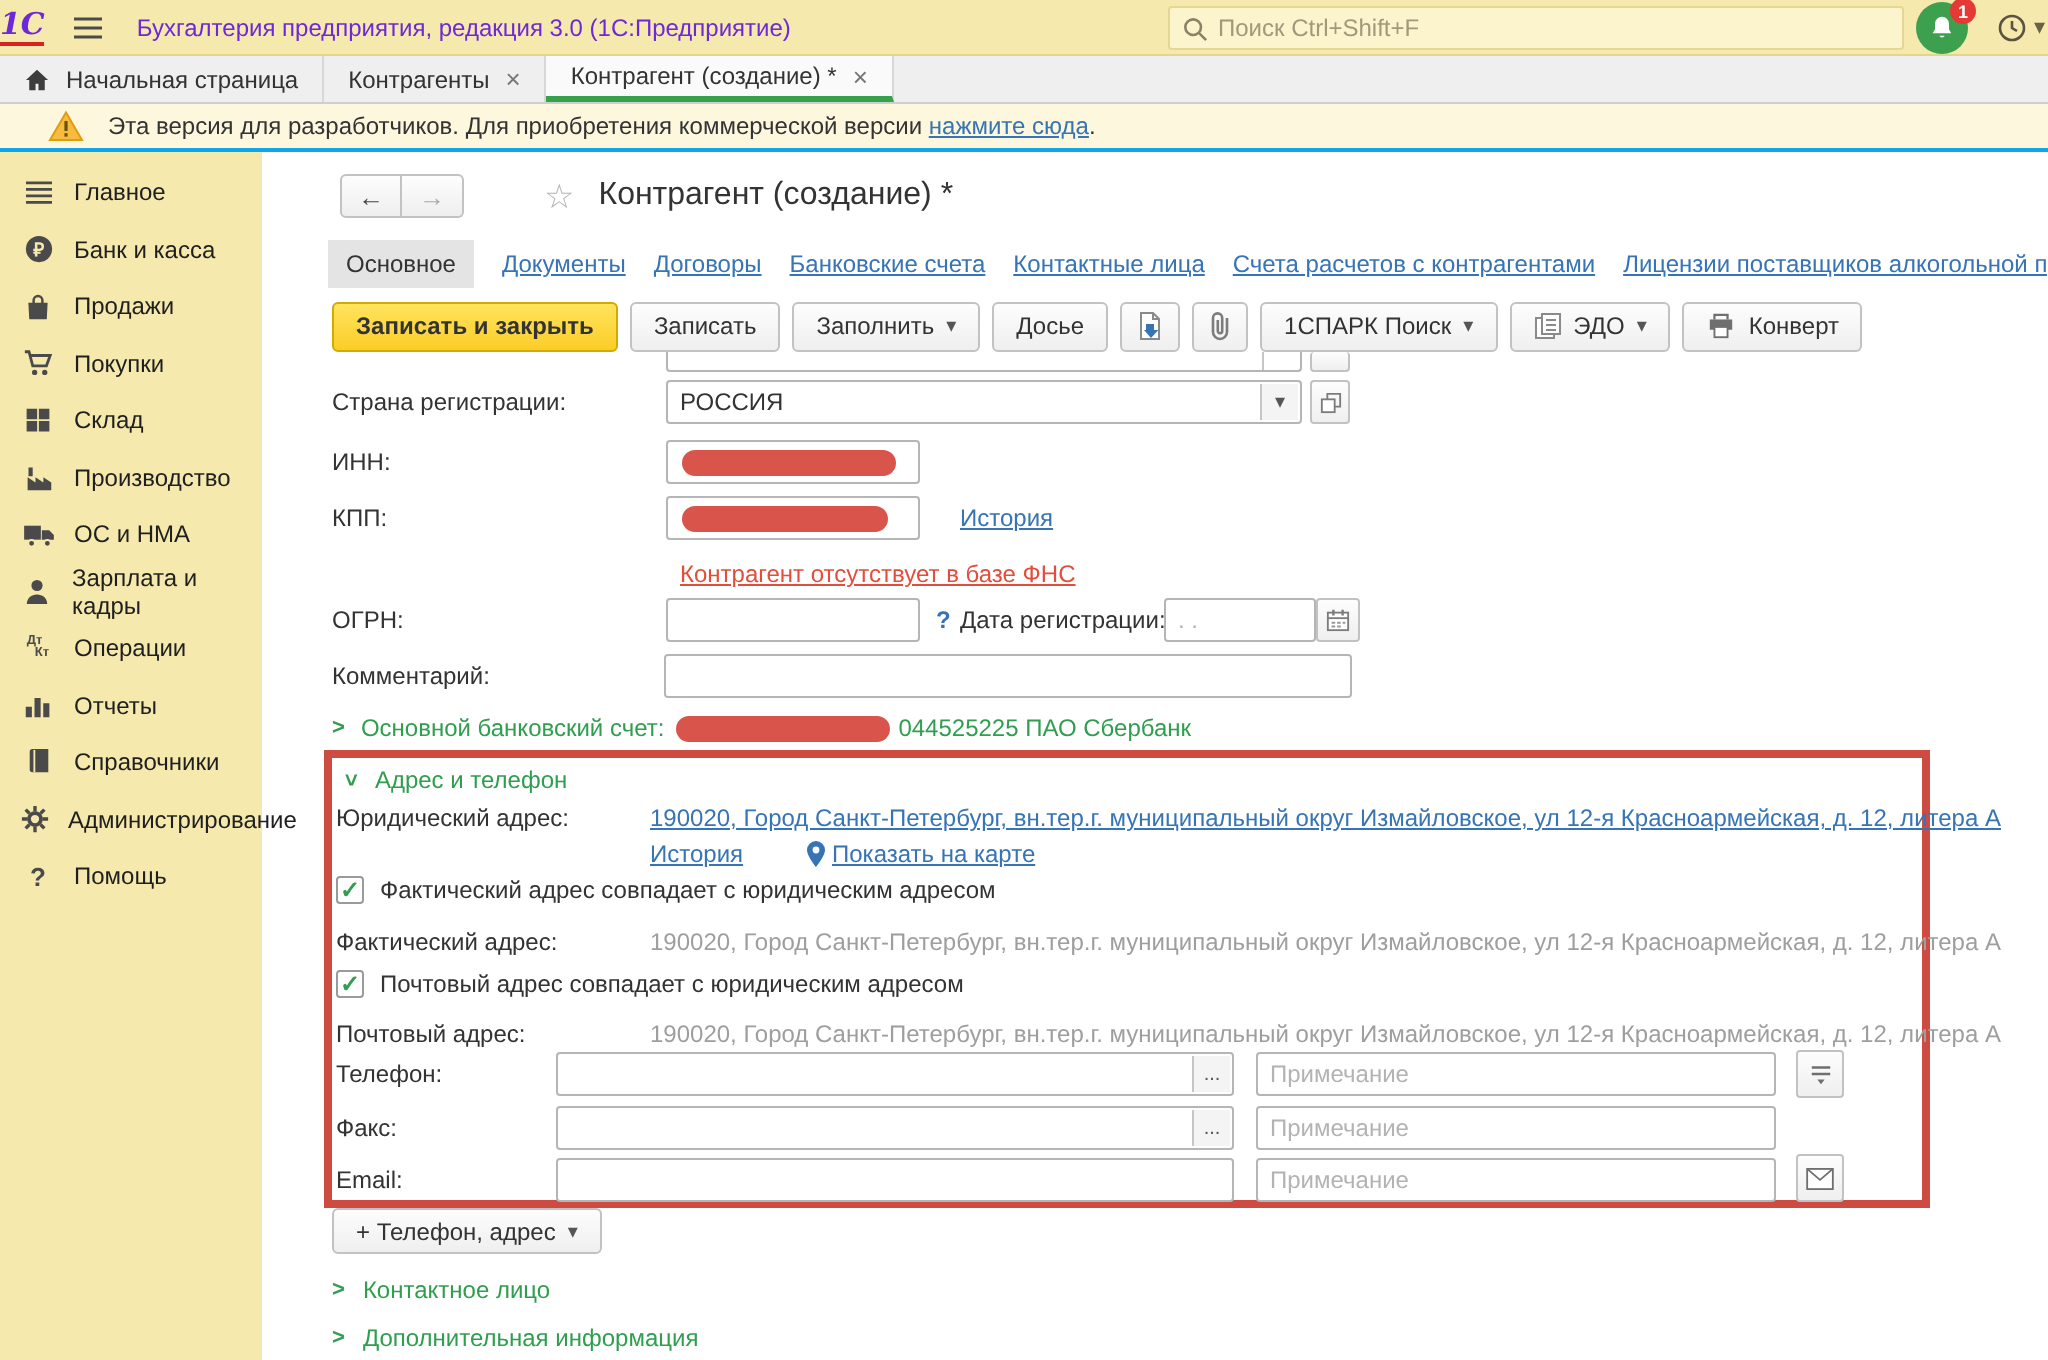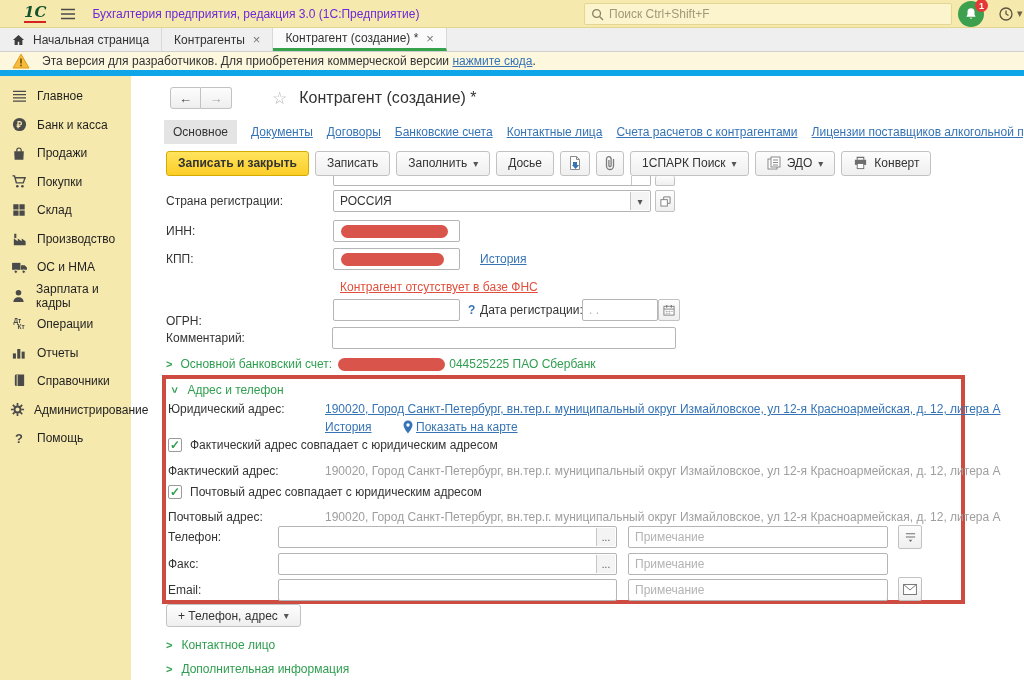--- a/index.html
+++ b/index.html
@@ -1,41 +1,41 @@
 <!DOCTYPE html>
 <html><head>
 <meta charset="utf-8">
 <style>
   * { margin:0; padding:0; box-sizing:border-box; }
   html,body { width:1024px; height:680px; overflow:hidden; }
   body { font-family:"Liberation Sans", sans-serif; font-size:12px; color:#333; background:#fff; position:relative; }
 
   
   #topbar { position:absolute; left:0; top:0; width:1024px; height:28px; background:#f6e9ae; display:flex; align-items:center; border-bottom:1px solid #e3d48e; }
-  #logo { font-family:"DejaVu Serif", serif; font-weight:bold; font-style:italic; color:#14532d; font-size:15px; border-bottom:2px solid #d6231f; margin-left:24px; line-height:17px; }
+  #logo { font-family:"DejaVu Serif", serif; font-weight:bold; font-style:italic; color:#6d28d9; font-size:15px; border-bottom:2px solid #d6231f; margin-left:0; line-height:17px; }
   #burger { margin-left:14px; cursor:pointer; display:flex; }
   #apptitle { margin-left:16px; color:#6d28d9; }
   #searchbox { position:absolute; left:584px; top:3px; width:368px; height:22px; background:#fbf4cc; border:1px solid #e6d694; border-radius:2px; display:flex; align-items:center; padding:0 6px; }
   #searchbox input { border:none; background:transparent; outline:none; font-size:12px; color:#555; width:100%; font-family:"Liberation Sans", sans-serif; }
   #searchbox input::placeholder { color:#a2987a; }
   #bellwrap { position:absolute; left:958px; top:1px; width:27px; height:27px; }
   #bellcircle { width:26px; height:26px; border-radius:50%; background:#3ca04e; display:flex; align-items:center; justify-content:center; }
   #bellbadge { position:absolute; right:-3px; top:-2px; min-width:13px; height:13px; background:#e53935; border-radius:7px; color:#fff; font-size:9px; font-weight:bold; display:flex; align-items:center; justify-content:center; padding:0 2px; }
   #histicon { position:absolute; left:998px; top:6px; }
   #topcaret { position:absolute; left:1017px; top:7px; color:#6b6147; font-size:11px; }
 
   
   #tabbar { position:absolute; left:0; top:28px; width:1024px; height:24px; background:#efefef; border-bottom:1px solid #cfcfcf; display:flex; }
   .wtab { display:flex; align-items:center; padding:0 12px; border-right:1px solid #d8d8d8; color:#333; cursor:pointer; }
   .wtab .close { margin-left:8px; color:#777; font-size:13px; cursor:pointer; }
   .wtab.active { background:#fafafa; border-bottom:3px solid #37a24c; }
   .wtab .homeicon { margin-right:8px; display:flex; }
 
   
-  #warnbar { position:absolute; left:0; top:52px; width:1024px; height:24px; background:#fcf7dd; border-bottom:6px solid #0ea5e9; display:flex; align-items:center; }
+  #warnbar { position:absolute; left:0; top:52px; width:1024px; height:24px; background:#fcf7dd; border-bottom:2px solid #0ea5e9; display:flex; align-items:center;padding-left:12px; }
   #warnbar .wicon { margin-left:12px; margin-right:12px; display:flex; }
   #warnbar a { color:#3674b5; text-decoration:underline; cursor:pointer; }
 
   
   #sidebar { position:absolute; left:0; top:76px; width:131px; height:604px; background:#f6e9ae; padding-top:6px; }
   .sbitem { height:28.5px; display:flex; align-items:center; cursor:pointer; }
   .sbitem .ic { width:18px; margin-left:10px; margin-right:9px; display:flex; justify-content:center; align-items:center; color:#4a4a4a; }
   .sbitem .sblabel { color:#1f1f1f; }
   .dtkt { font-size:6.5px; font-weight:bold; line-height:6.5px; color:#4a4a4a; text-align:left; }
   .qmark { font-size:13px; font-weight:bold; color:#4a4a4a; }
@@ -359,21 +359,21 @@
   </div>
 
   <span class="lbl" style="left:9px; top:176px;">КПП:</span>
   <div class="inpdiv" style="left:176px; top:172px; width:127px;">
     <span class="redpill" style="width:103px; margin-left:7px;"></span>
   </div>
   <a class="link lbl" style="left:323px; top:176px;">История</a>
 
   <a class="redlink lbl" style="left:183px; top:204px;">Контрагент отсутствует в базе ФНС</a>
 
-  <span class="lbl" style="left:9px; top:238px;">ОГРН:</span>
+  <span class="lbl" style="left:9px; top:227px;">ОГРН:</span>
   <input class="inp" style="left: 176px; top: 223px; width: 127px;">
   <span class="lbl" style="left:311px; top:227px; color:#3674b5; font-weight:bold;">?</span>
   <span class="lbl" style="left:323px; top:227px;">Дата регистрации:</span>
   <input class="inp" style="left: 425px; top: 223px; width: 76px;" placeholder=". .">
   <span class="sqbtn" style="left:501px; top:223px; width:22px; height:22px;">
     <svg width="12" height="12" viewBox="0 0 13 13">
         <rect x="1" y="2.5" width="11" height="9.5" fill="#fff" stroke="#7c7c7c"></rect>
         <path d="M1 5.5h11" stroke="#7c7c7c"></path>
         <path d="M4 1v3M9 1v3" stroke="#7c7c7c" stroke-width="1.3"></path>
         <path d="M3 8h2M6 8h2M9 8h1.5M3 10h2M6 10h2" stroke="#9a9a9a"></path>

